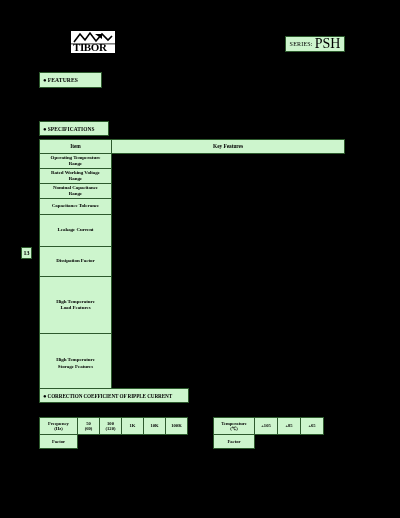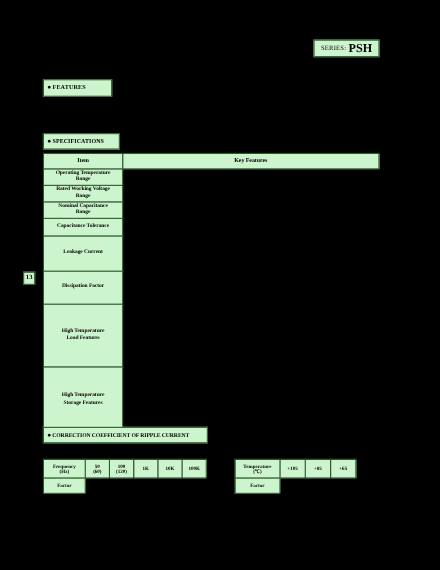--- a/index.html
+++ b/index.html
@@ -15,21 +15,21 @@
         background:#fff;overflow:hidden;}
   .logo svg{display:block;width:44px;height:22px;}
 
   
   .mint{background:#cdf5cd;border:1px solid #2d5a2d;box-sizing:border-box;}
 
   .series-badge{position:absolute;left:285px;top:36px;width:60px;height:16px;
       display:flex;align-items:center;justify-content:center;gap:2px;
       font-size:6px;white-space:nowrap;}
   .series-badge .lbl{font-variant:small-caps;font-size:6px;letter-spacing:.2px;}
-  .series-badge .val{font-size:11px;font-weight:bold;}
+  .series-badge .val{font-size:14px;font-weight:normal;}
 
   .features-box{position:absolute;left:39px;top:72px;width:63px;height:16px;
       display:flex;align-items:center;padding-left:3px;
       font-size:5.6px;font-weight:bold;letter-spacing:.1px;}
   .specs-box{position:absolute;left:39px;top:121px;width:70px;height:15px;
       display:flex;align-items:center;padding-left:3px;
       font-size:5.4px;font-weight:bold;letter-spacing:.1px;}
   .ripple-box{position:absolute;left:39px;top:388px;width:150px;height:15px;
       display:flex;align-items:center;padding-left:3px;
       font-size:5.2px;font-weight:bold;letter-spacing:-.1px;white-space:nowrap;}
@@ -67,20 +67,31 @@
   .temp-table col.h{width:41px;}
   .temp-table col.d{width:23px;}
   .mini td.hdrcell{height:16px;}
   .mini td.factor{height:13px;}
 </style>
 </head>
 <body>
 
 <div class="page">
 
+  <div class="logo">
+    <svg viewBox="0 0 44 22" xmlns="http://www.w3.org/2000/svg">
+      <rect x="0" y="0" width="44" height="22" fill="#ffffff"></rect>
+
+      <path d="M3 11 L9 3 L14 9 L19 2 L25 10 L31 3 L37 9 L41 5" stroke="#000" stroke-width="1.6" fill="none"></path>
+      <path d="M24 3 L31 3 L31 8 Z" fill="#000"></path>
+
+      <text x="2" y="20" font-family="Liberation Serif, serif" font-size="11" font-weight="bold" fill="#000" letter-spacing="-0.4">TIBOR</text>
+      <rect x="0" y="12.5" width="44" height="0.8" fill="#000"></rect>
+    </svg>
+  </div>
 
   <div class="mint series-badge">
     <span class="lbl">SERIES:</span>
     <span class="val">PSH</span>
   </div>
 
   <div class="mint features-box">
     <span class="bullet">●</span>
     <span>FEATURES</span>
   </div>

